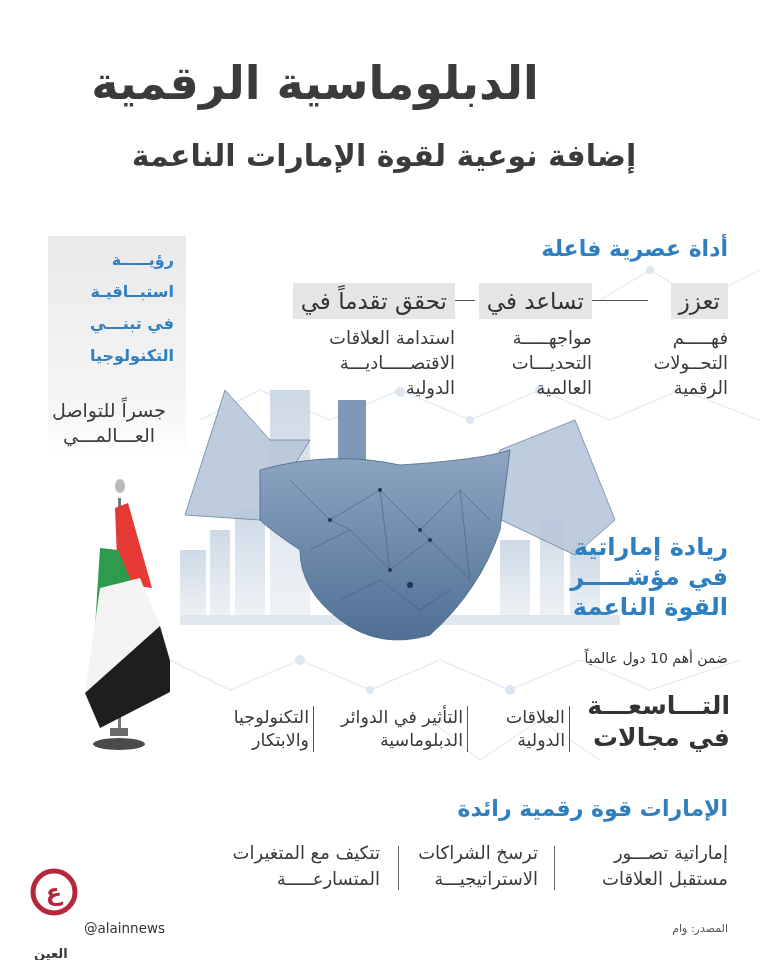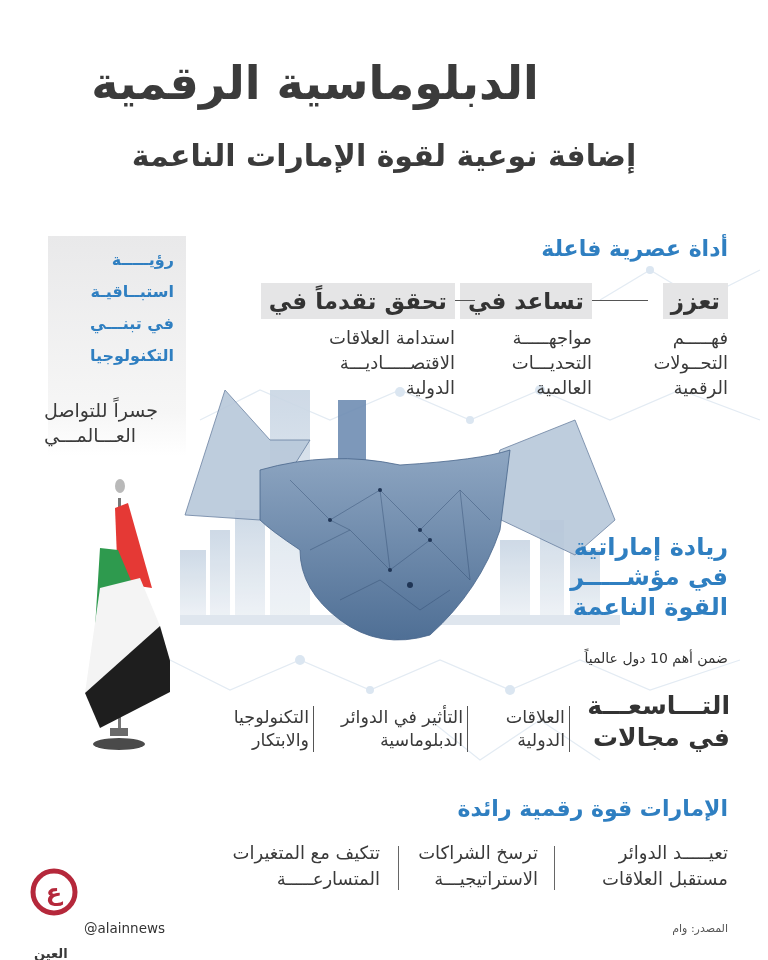--- a/index.html
+++ b/index.html
@@ -9,25 +9,25 @@
 
   
   .bg-net { position:absolute; left:0; top:0; width:768px; height:960px; }
 
   .title { left:0; width:630px; top:56px; text-align:center; font-size:46px; font-weight:bold; color:#3b3b3b; direction:rtl; letter-spacing:-1px; }
   .subtitle { left:0; width:768px; top:138px; text-align:center; font-size:30px; font-weight:bold; color:#3b3b3b; direction:rtl; }
 
   
   .left-panel { left:48px; top:236px; width:138px; height:220px; background:linear-gradient(#e9e9ea,#f6f6f6 80%, #ffffff); }
   .lp-head { right:12px; top:8px; width:130px; font-size:16px; line-height:32px; font-weight:bold; color:#2f7fc1; direction:rtl; text-align:right; }
-  .lp-sub { right:12px; top:162px; width:130px; font-size:19px; line-height:25px; color:#3a3a3a; direction:rtl; text-align:left; }
+  .lp-sub { right:12px; top:162px; width:130px; font-size:19px; line-height:25px; color:#3a3a3a; direction:rtl; text-align:center; }
 
   
   .sec-title { font-size:22px; font-weight:bold; color:#2f7fc1; direction:rtl; }
-  .tag { background:#e5e5e6; font-weight:bold; font-size:23px; color:#333; padding:0 8px; height:36px; line-height:36px; direction:rtl; white-space:nowrap; }
+  .tag { background:#e5e5e6; font-weight:normal; font-size:23px; color:#333; padding:0 8px; height:36px; line-height:36px; direction:rtl; white-space:nowrap; }
   .connector { height:1px; background:#555; }
   .col-text { font-size:18px; line-height:25px; color:#3a3a3a; direction:rtl; text-align:right; }
 
   
   .hands { left:180px; top:380px; width:440px; height:280px; }
 
   
   .s2-title { right:40px; top:532px; width:220px; font-size:24px; line-height:30px; font-weight:bold; color:#2f7fc1; direction:rtl; text-align:right; }
   .s2-sub { right:40px; top:650px; font-size:14px; color:#333; direction:rtl; white-space:nowrap; }
   .ninth { right:38px; top:690px; font-size:25px; line-height:32px; font-weight:bold; color:#333; direction:rtl; text-align:right; }
@@ -188,21 +188,21 @@
   <div>الدبلوماسية</div>
 </div>
 <div class="abs field" style="right:454px; top:706px;">
   <div>التكنولوجيا</div>
   <div>والابتكار</div>
 </div>
 
 <div class="abs s3-title">الإمارات قوة رقمية رائدة</div>
 
 <div class="abs s3-item" style="right:40px; top:840px;">
-  <div>تعيـــــد الدوائر</div>
+  <div>إماراتية تصـــور</div>
   <div>مستقبل العلاقات</div>
 </div>
 <div class="abs vdiv" style="left:554px; top:846px; height:44px;"></div>
 <div class="abs s3-item" style="right:230px; top:840px;">
   <div>ترسخ الشراكات</div>
   <div>الاستراتيجيـــة</div>
 </div>
 <div class="abs vdiv" style="left:398px; top:846px; height:44px;"></div>
 <div class="abs s3-item" style="right:388px; top:840px;">
   <div>تتكيف مع المتغيرات</div>

